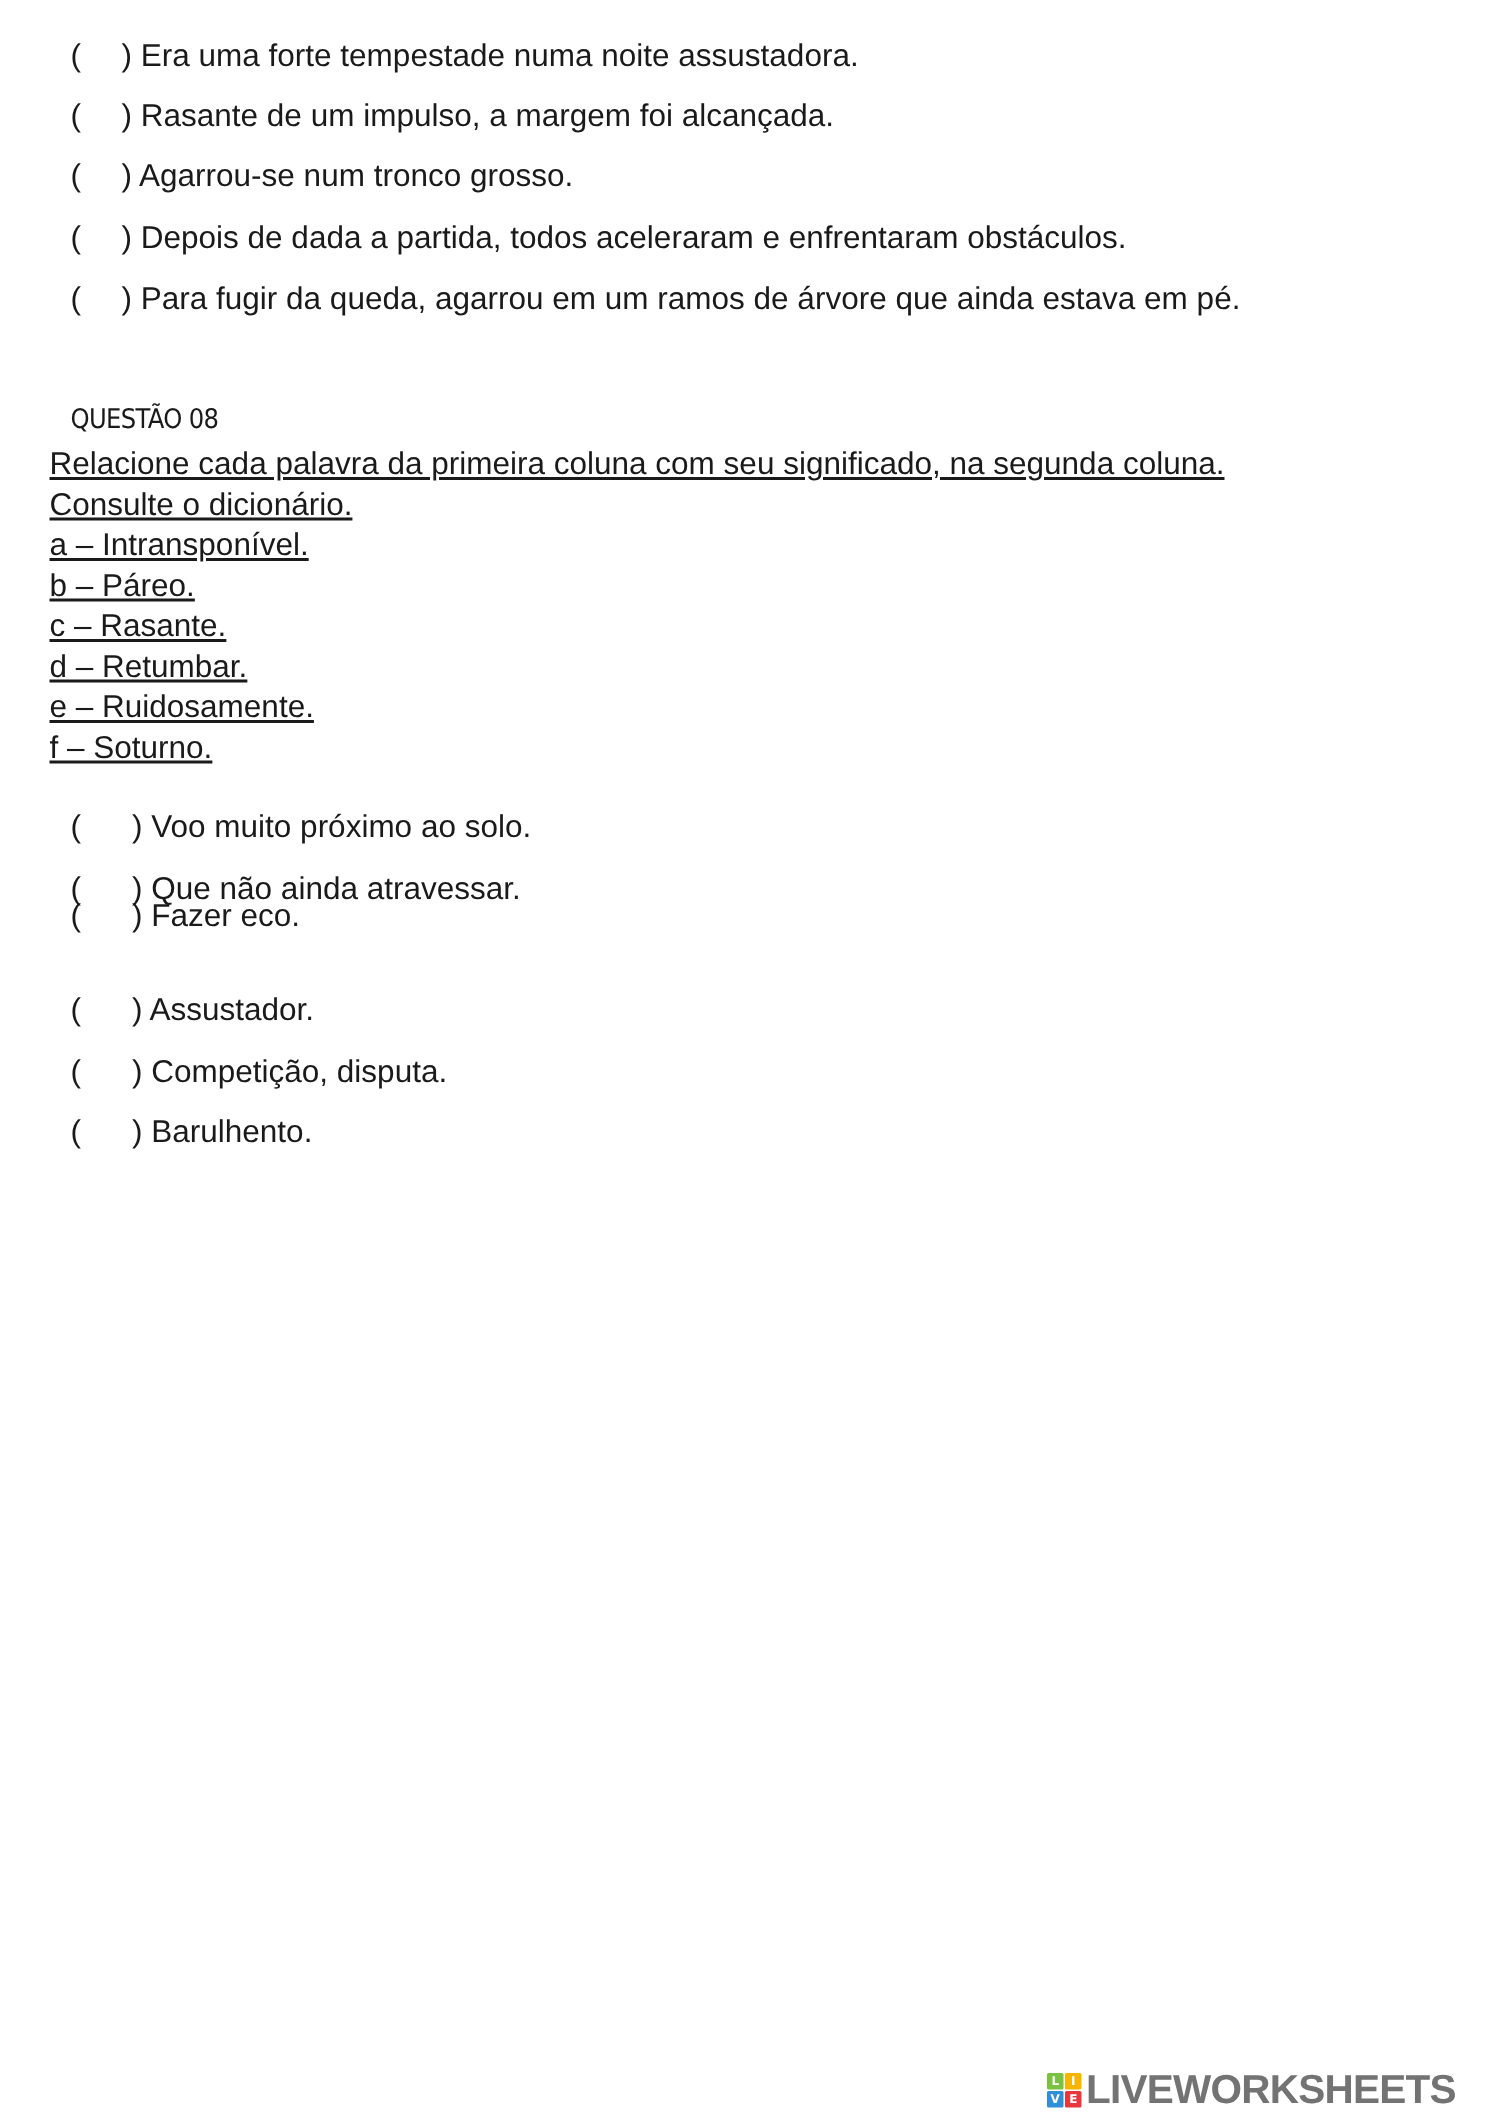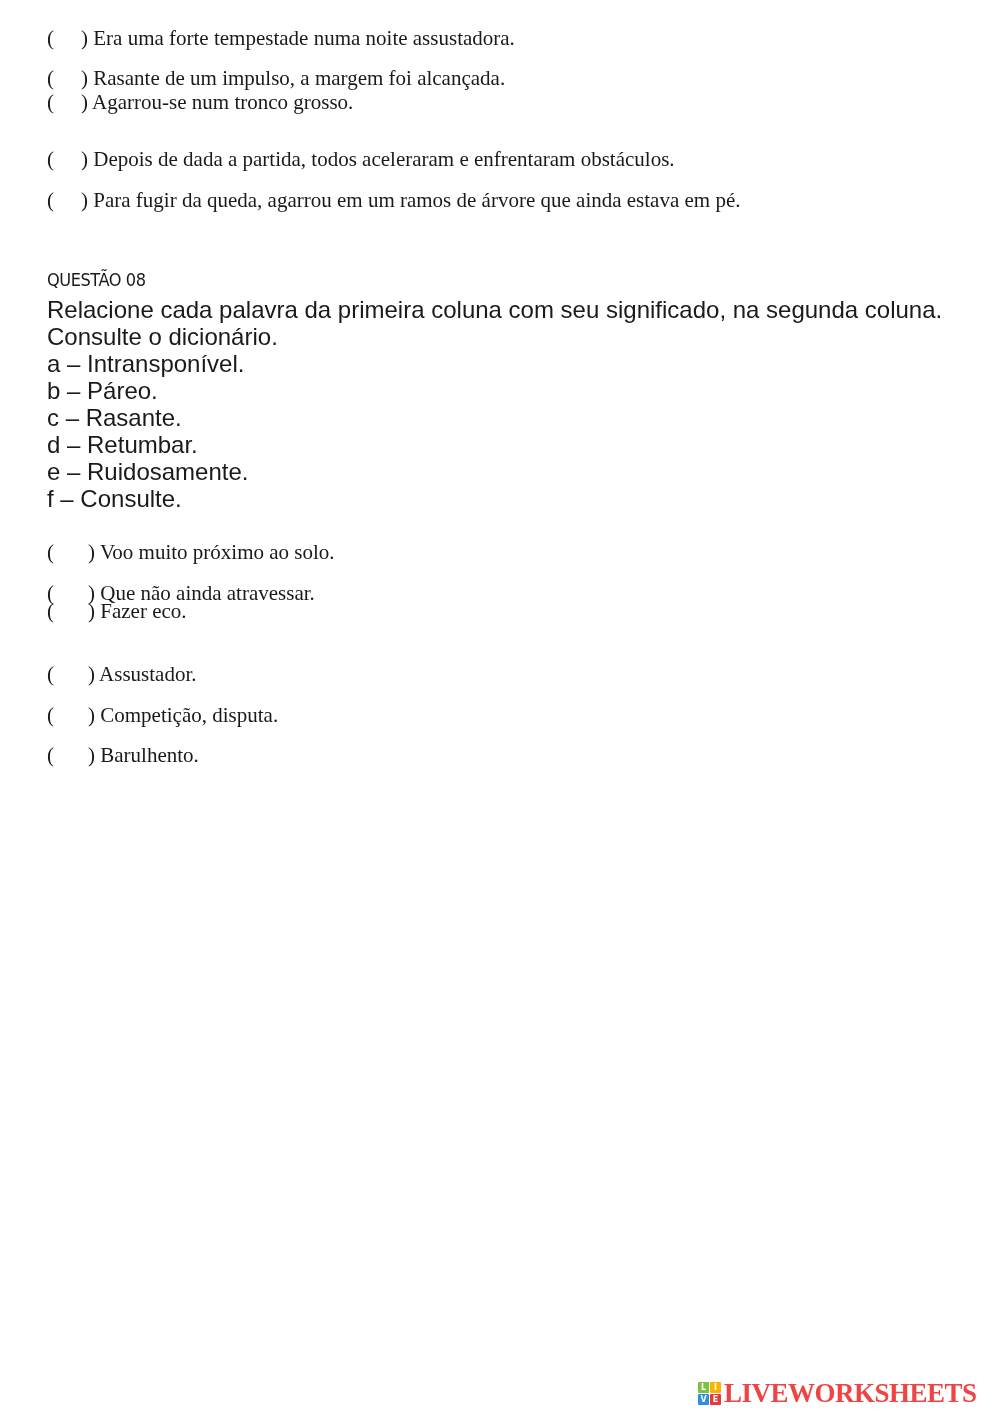--- a/index.html
+++ b/index.html
@@ -1,51 +1,51 @@
 <!DOCTYPE html>
 <html><head>
   <meta charset="utf-8">
   <style>
     html, body { margin: 0; padding: 0; background: #ffffff; }
     body {
       width: 1000px; height: 1413px; position: relative; overflow: hidden;
       font-family: "Liberation Sans", sans-serif; color: #1a1a1a;
     }
-    .line { position: absolute; left: 47px; font-size: 21px; line-height: 26px; white-space: nowrap; font-family: Liberation Serif, serif; }
+    .line { position: absolute; left: 47px; font-size: 21px; line-height: 26px; white-space: nowrap; }
     .sec1 .paren-open { display:inline-block; width: 34px; }
     .sec2 .paren-open { display:inline-block; width: 41px; }
     .qhead { position: absolute; left: 47px; top: 269px; font-family: "DejaVu Sans", sans-serif; font-size: 18px; letter-spacing: -0.5px; transform: scaleX(0.9); transform-origin: left; }
-    .plain { position: absolute; left: 47px; font-size: 24px; line-height: 27px; white-space: nowrap; }
+    .plain { position: absolute; left: 33px; font-size: 21px; line-height: 27px; white-space: nowrap; text-decoration: underline; }
     .logo { position: absolute; left: 698px; top: 1378px; display: flex; align-items: center; }
     .logo-grid { display: grid; grid-template-columns: 11px 11px; grid-template-rows: 11px 11px; gap: 1px; margin-right: 3px; }
     .logo-grid span { font-family: "DejaVu Sans", sans-serif; font-size: 8px; font-weight: bold; color: #fff; display:flex; align-items:center; justify-content:center; border-radius: 1px; }
-    .logo-text { font-family: Liberation Serif, serif; font-weight: bold; font-size: 27px; color: #ef4444; letter-spacing: -0.5px; }
+    .logo-text { font-family: Liberation Sans, sans-serif; font-weight: bold; font-size: 27px; color: #737373; letter-spacing: -0.5px; }
   </style>
 </head>
 <body>
 
 <div class="sec1">
   <div class="line" style="top:25px"><span class="paren-open">(</span><span>)</span> <span>Era uma forte tempestade numa noite assustadora.</span></div>
   <div class="line" style="top:65px"><span class="paren-open">(</span><span>)</span> <span>Rasante de um impulso, a margem foi alcançada.</span></div>
-  <div class="line" style="top:89px"><span class="paren-open">(</span><span>)</span> <span>Agarrou-se num tronco grosso.</span></div>
+  <div class="line" style="top:105px"><span class="paren-open">(</span><span>)</span> <span>Agarrou-se num tronco grosso.</span></div>
   <div class="line" style="top:146px"><span class="paren-open">(</span><span>)</span> <span>Depois de dada a partida, todos aceleraram e enfrentaram obstáculos.</span></div>
   <div class="line" style="top:187px"><span class="paren-open">(</span><span>)</span> <span>Para fugir da queda, agarrou em um ramos de árvore que ainda estava em pé.</span></div>
 </div>
 
 <div class="qhead">QUESTÃO 08</div>
 <div class="plain" style="top:296px">Relacione cada palavra da primeira coluna com seu significado, na segunda coluna.</div>
 <div class="plain" style="top:323px">Consulte o dicionário.</div>
 
 <div>
   <div class="plain" style="top:350px">a – Intransponível.</div>
   <div class="plain" style="top:377px">b – Páreo.</div>
   <div class="plain" style="top:404px">c – Rasante.</div>
   <div class="plain" style="top:431px">d – Retumbar.</div>
   <div class="plain" style="top:458px">e – Ruidosamente.</div>
-  <div class="plain" style="top:485px">f – Consulte.</div>
+  <div class="plain" style="top:485px">f – Soturno.</div>
 </div>
 
 <div class="sec2">
   <div class="line" style="top:539px"><span class="paren-open">(</span><span>)</span> <span>Voo muito próximo ao solo.</span></div>
   <div class="line" style="top:580px"><span class="paren-open">(</span><span>)</span> <span>Que não ainda atravessar.</span></div>
   <div class="line" style="top:598px"><span class="paren-open">(</span><span>)</span> <span>Fazer eco.</span></div>
   <div class="line" style="top:661px"><span class="paren-open">(</span><span>)</span> <span>Assustador.</span></div>
   <div class="line" style="top:702px"><span class="paren-open">(</span><span>)</span> <span>Competição, disputa.</span></div>
   <div class="line" style="top:742px"><span class="paren-open">(</span><span>)</span> <span>Barulhento.</span></div>
 </div>

